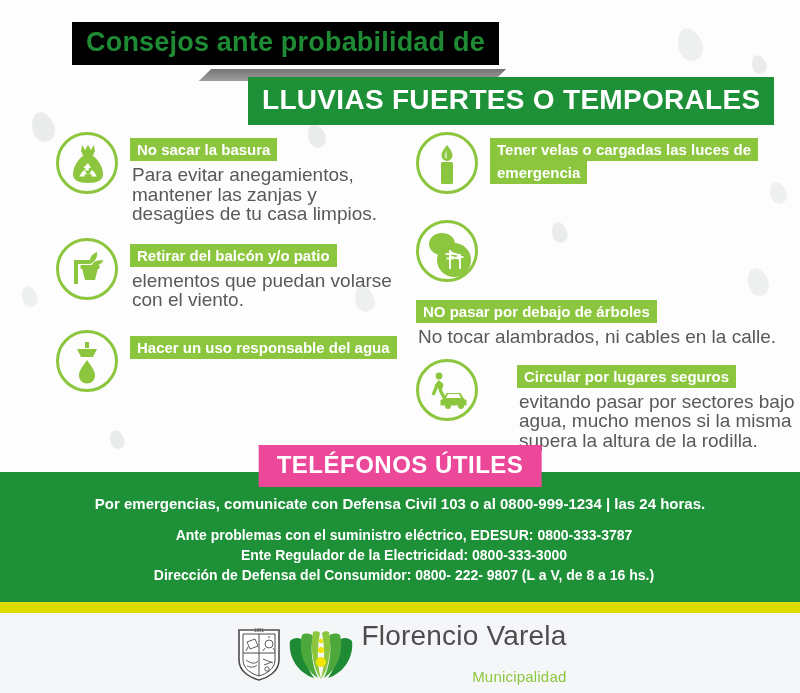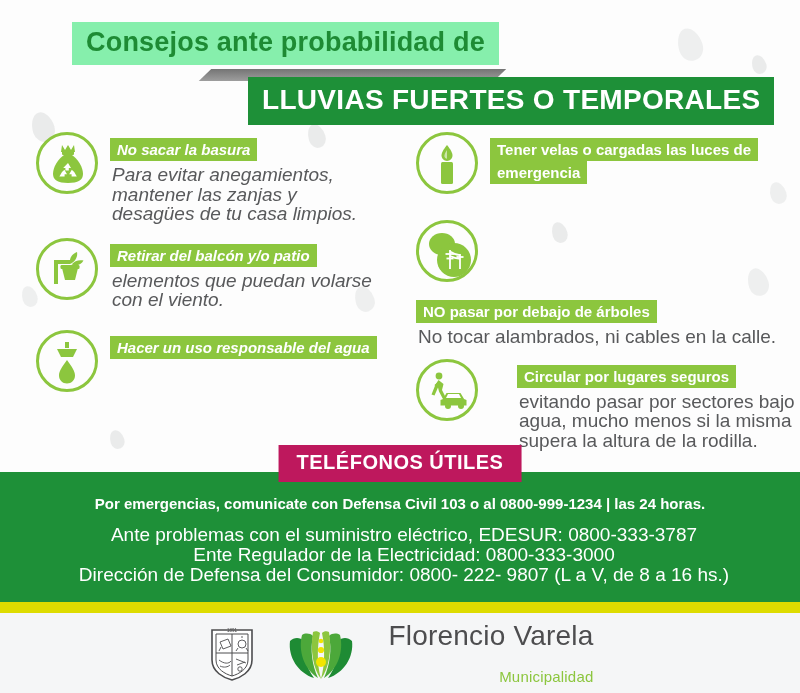--- a/index.html
+++ b/index.html
@@ -17,42 +17,42 @@
   .drops{position:absolute;inset:0;pointer-events:none;}
   .drop{position:absolute;background:#e6e7e8;opacity:.85;
         border-radius:52% 52% 50% 50% / 62% 62% 42% 42%;
         transform:rotate(-18deg);}
   .drop.d2{background:#ebecec;}
 
   
   .header{position:relative;height:132px;}
   .band1{
     position:absolute;left:72px;top:22px;
-    background:#86efac;color:#1E8B34;
+    background:#000000;color:#1E8B34;
     font-size:27px;font-weight:bold;letter-spacing:.2px;
     padding:7px 14px 9px 14px;line-height:1;
     white-space:nowrap;z-index:3;
   }
   .band1-shadow{
     position:absolute;left:205px;top:69px;width:295px;height:12px;
     background:linear-gradient(to bottom,#5c5c5c,#8d8d8d);
     transform:skewX(-46deg);z-index:1;opacity:.85;
   }
   .band2{
     position:absolute;left:248px;top:77px;
     background:#1E9038;color:#ffffff;
     font-size:28px;font-weight:bold;letter-spacing:.3px;
     padding:9px 14px 11px 14px;line-height:1;
     white-space:nowrap;z-index:2;
   }
 
   
   .tips{position:relative;z-index:2;padding:6px 0 0 0;height:296px;}
   .col{position:absolute;top:0;}
-  .col-left{left:32px;width:350px;font-style:italic;}
+  .col-left{left:52px;width:350px;}
   .col-right{left:412px;width:390px;}
 
   .tip{display:flex;align-items:flex-start;margin-bottom:10px;}
   .tip .icon-wrap{flex:0 0 auto;width:74px;height:74px;position:relative;}
   .tip .txt{flex:1 1 auto;padding-left:4px;padding-top:6px;}
 
   .tag{
     display:inline;
     background:#8CC63E;color:#ffffff;
     font-size:15px;font-weight:bold;
@@ -74,39 +74,39 @@
   }
   .ico{position:absolute;left:0;top:0;width:70px;height:66px;}
 
   
   .phones{
     position:absolute;left:0;top:472px;width:800px;height:130px;
     background:#1E9038;color:#ffffff;text-align:center;
   }
   .phones-badge{
     position:absolute;left:50%;top:-27px;transform:translateX(-50%);
-    background:#be185d;color:#ffffff;
-    font-size:20px;font-weight:bold;letter-spacing:.5px;
+    background:#ec4899;color:#ffffff;
+    font-size:24px;font-weight:bold;letter-spacing:.5px;
     padding:6px 18px 8px 18px;white-space:nowrap;
     z-index:5;
   }
   .phones-lead{
     margin:0;padding-top:22px;
     font-size:15px;font-weight:bold;line-height:20px;
   }
   .phones-list{margin:0;padding:11px 0 0 0;list-style:none;}
-  .phones-list li{font-size:19px;font-weight:normal;line-height:20px;padding-left:8px;}
+  .phones-list li{font-size:14px;font-weight:bold;line-height:20px;padding-left:8px;}
 
   
   .stripe{position:absolute;left:0;top:602px;width:800px;height:11px;background:#DEDC00;}
   .footer{
     position:absolute;left:0;top:613px;width:800px;height:80px;
     background:#F5F6F7;display:flex;align-items:center;justify-content:center;
   }
-  .footer-inner{display:flex;align-items:center;gap:27px;}
+  .footer-inner{display:flex;align-items:center;gap:0;}
   .brand-text{display:flex;flex-direction:column;line-height:1;margin-left:4px;}
   .brand-name{font-size:28px;color:#4D4D4F;letter-spacing:.2px;}
   .brand-sub{font-size:15px;color:#8CC63E;text-align:right;margin-top:19px;letter-spacing:.2px;}
 </style>
 </head>
 <body>
 
 <div class="poster">
 
   <div class="drops">

